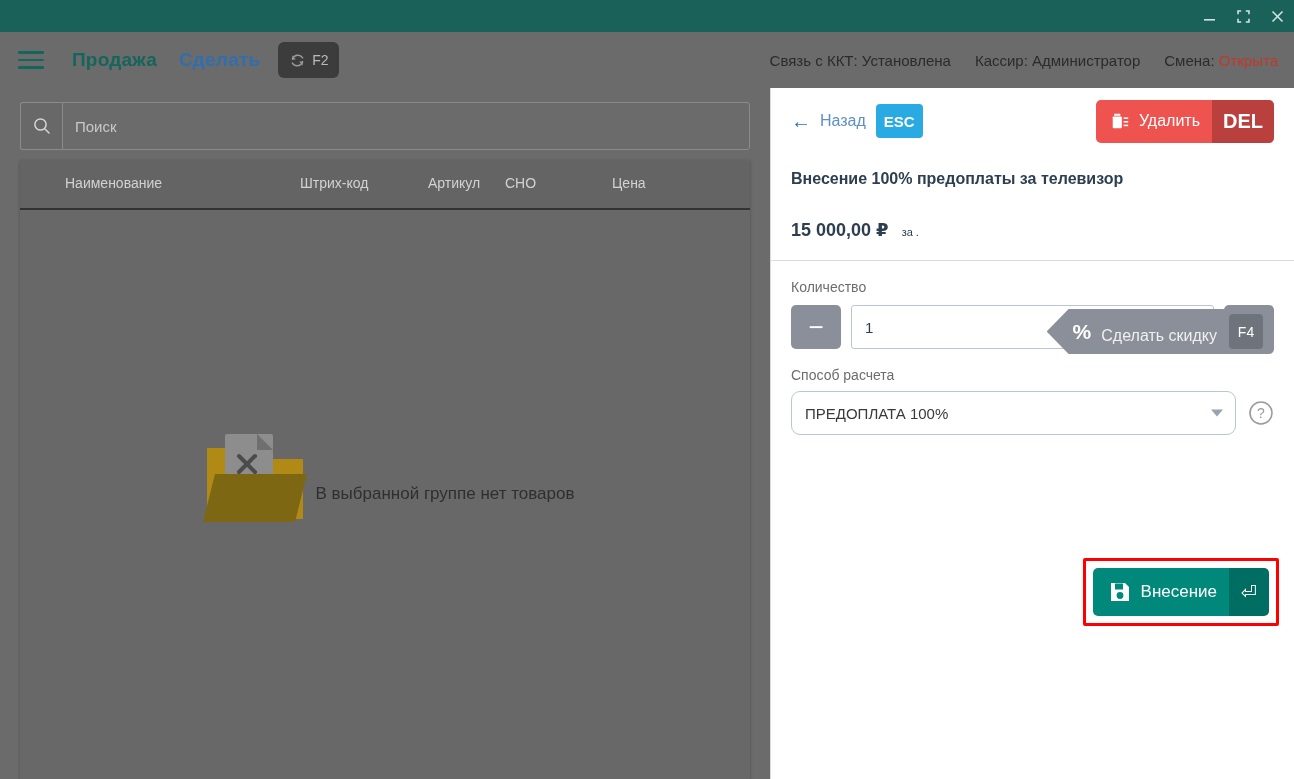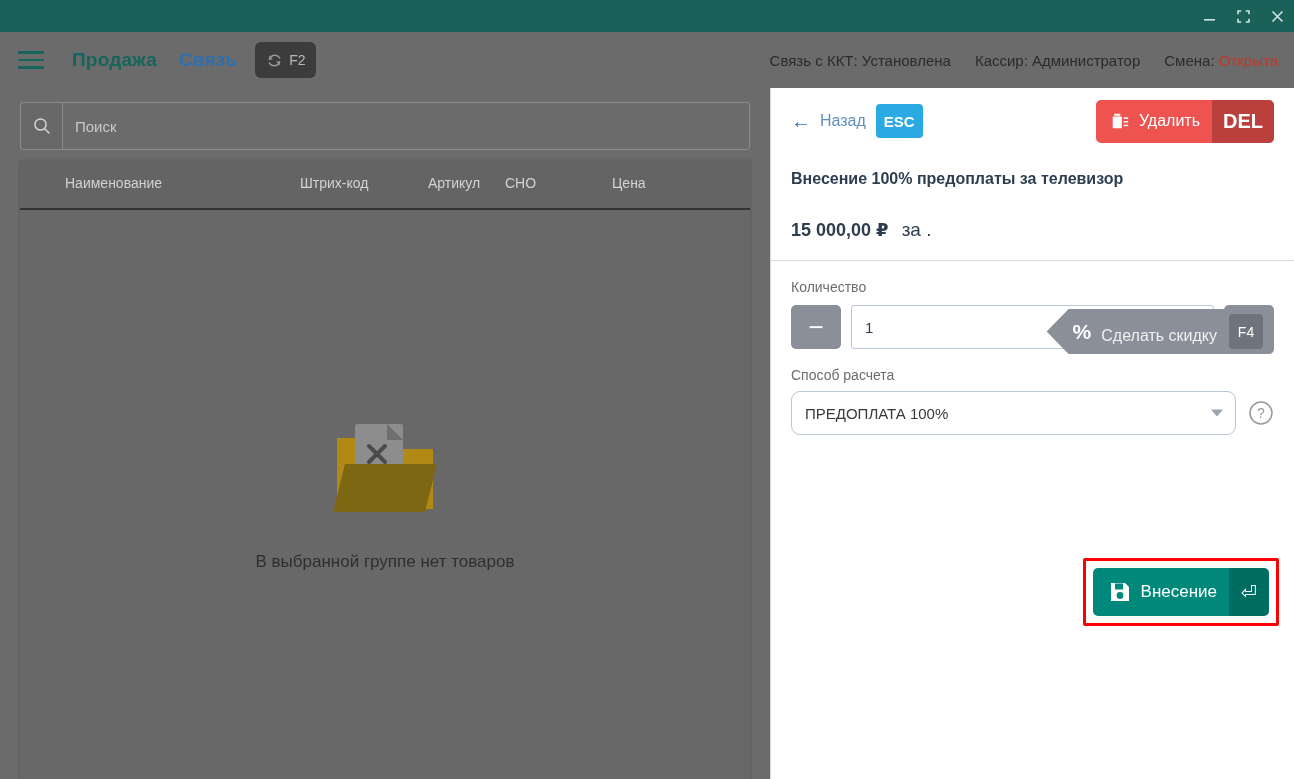--- a/index.html
+++ b/index.html
@@ -103,21 +103,21 @@
   .th { position: absolute; }
   .th0 { left: 45px; }
   .th1 { left: 280px; }
   .th2 { left: 408px; }
   .th3 { left: 485px; }
   .th4 { left: 592px; }
   .theadinner { position: relative; width: 100%; height: 50px; }
   .theadinner .th { top: 16px; }
   .tbody {
     position: relative; height: 568px; background: #686868;
-    display: flex; flex-direction: column; align-items: center; justify-content: center;
+    display: flex; flex-direction: row; align-items: center; justify-content: center;
   }
   .emptyicon { width: 120px; height: 110px; margin-bottom: 26px; }
   .emptytext { font-size: 17px; color: #2f2f2f; }
 
   
   .rightpane {
     position: absolute; left: 770px; top: 88px;
     width: 524px; height: 691px;
     background: #ffffff;
     border-left: 1px solid #d9d9d9;
@@ -155,21 +155,21 @@
     padding: 16px 20px 0 20px;
     font-size: 16px; font-weight: 700; color: #2c3e50;
   }
   .rp-pricerow {
     position: relative;
     padding: 18px 20px 0 20px;
     height: 66px;
     display: flex; align-items: center;
   }
   .price { font-size: 18px; font-weight: 700; color: #2c3e50; }
-  .price .unit { font-weight: 400; margin-left: 8px; font-size: 19px; }
+  .price .unit { font-weight: 400; margin-left: 8px; font-size: 11px; }
   .discount-btn {
     position: absolute; right: 20px; top: 221px;
     height: 45px;
     background: #8b8f99;
     display: flex; align-items: center;
     border-radius: 0 5px 5px 0;
     padding-left: 16px; cursor: pointer;
     clip-path: polygon(22px 0, 100% 0, 100% 100%, 22px 100%, 0 50%);
     padding-right: 6px;
   }
@@ -270,21 +270,21 @@
     </div>
   </div>
 
   <div class="appbar">
     <div class="hamburger">
       <span></span>
         <span></span>
         <span></span>
     </div>
     <div class="navitem nav-sale">Продажа</div>
-    <div class="navitem nav-income">Связь</div>
+    <div class="navitem nav-income">Сделать</div>
 
     <div class="f2btn">
       <svg width="19" height="19" viewBox="0 0 20 20">
         <g fill="none" stroke="#9a9a9a" stroke-width="1.6" stroke-linecap="round">
           <path d="M15.4 7.2A6 6 0 0 0 4.6 8.6"></path>
           <path d="M4.6 12.8a6 6 0 0 0 10.8-1.4"></path>
         </g>
         <path d="M4.6 4.6 V9 H8.2 Z" fill="#9a9a9a"></path>
         <path d="M15.4 15.4 V11 H11.8 Z" fill="#9a9a9a"></path>
       </svg>

